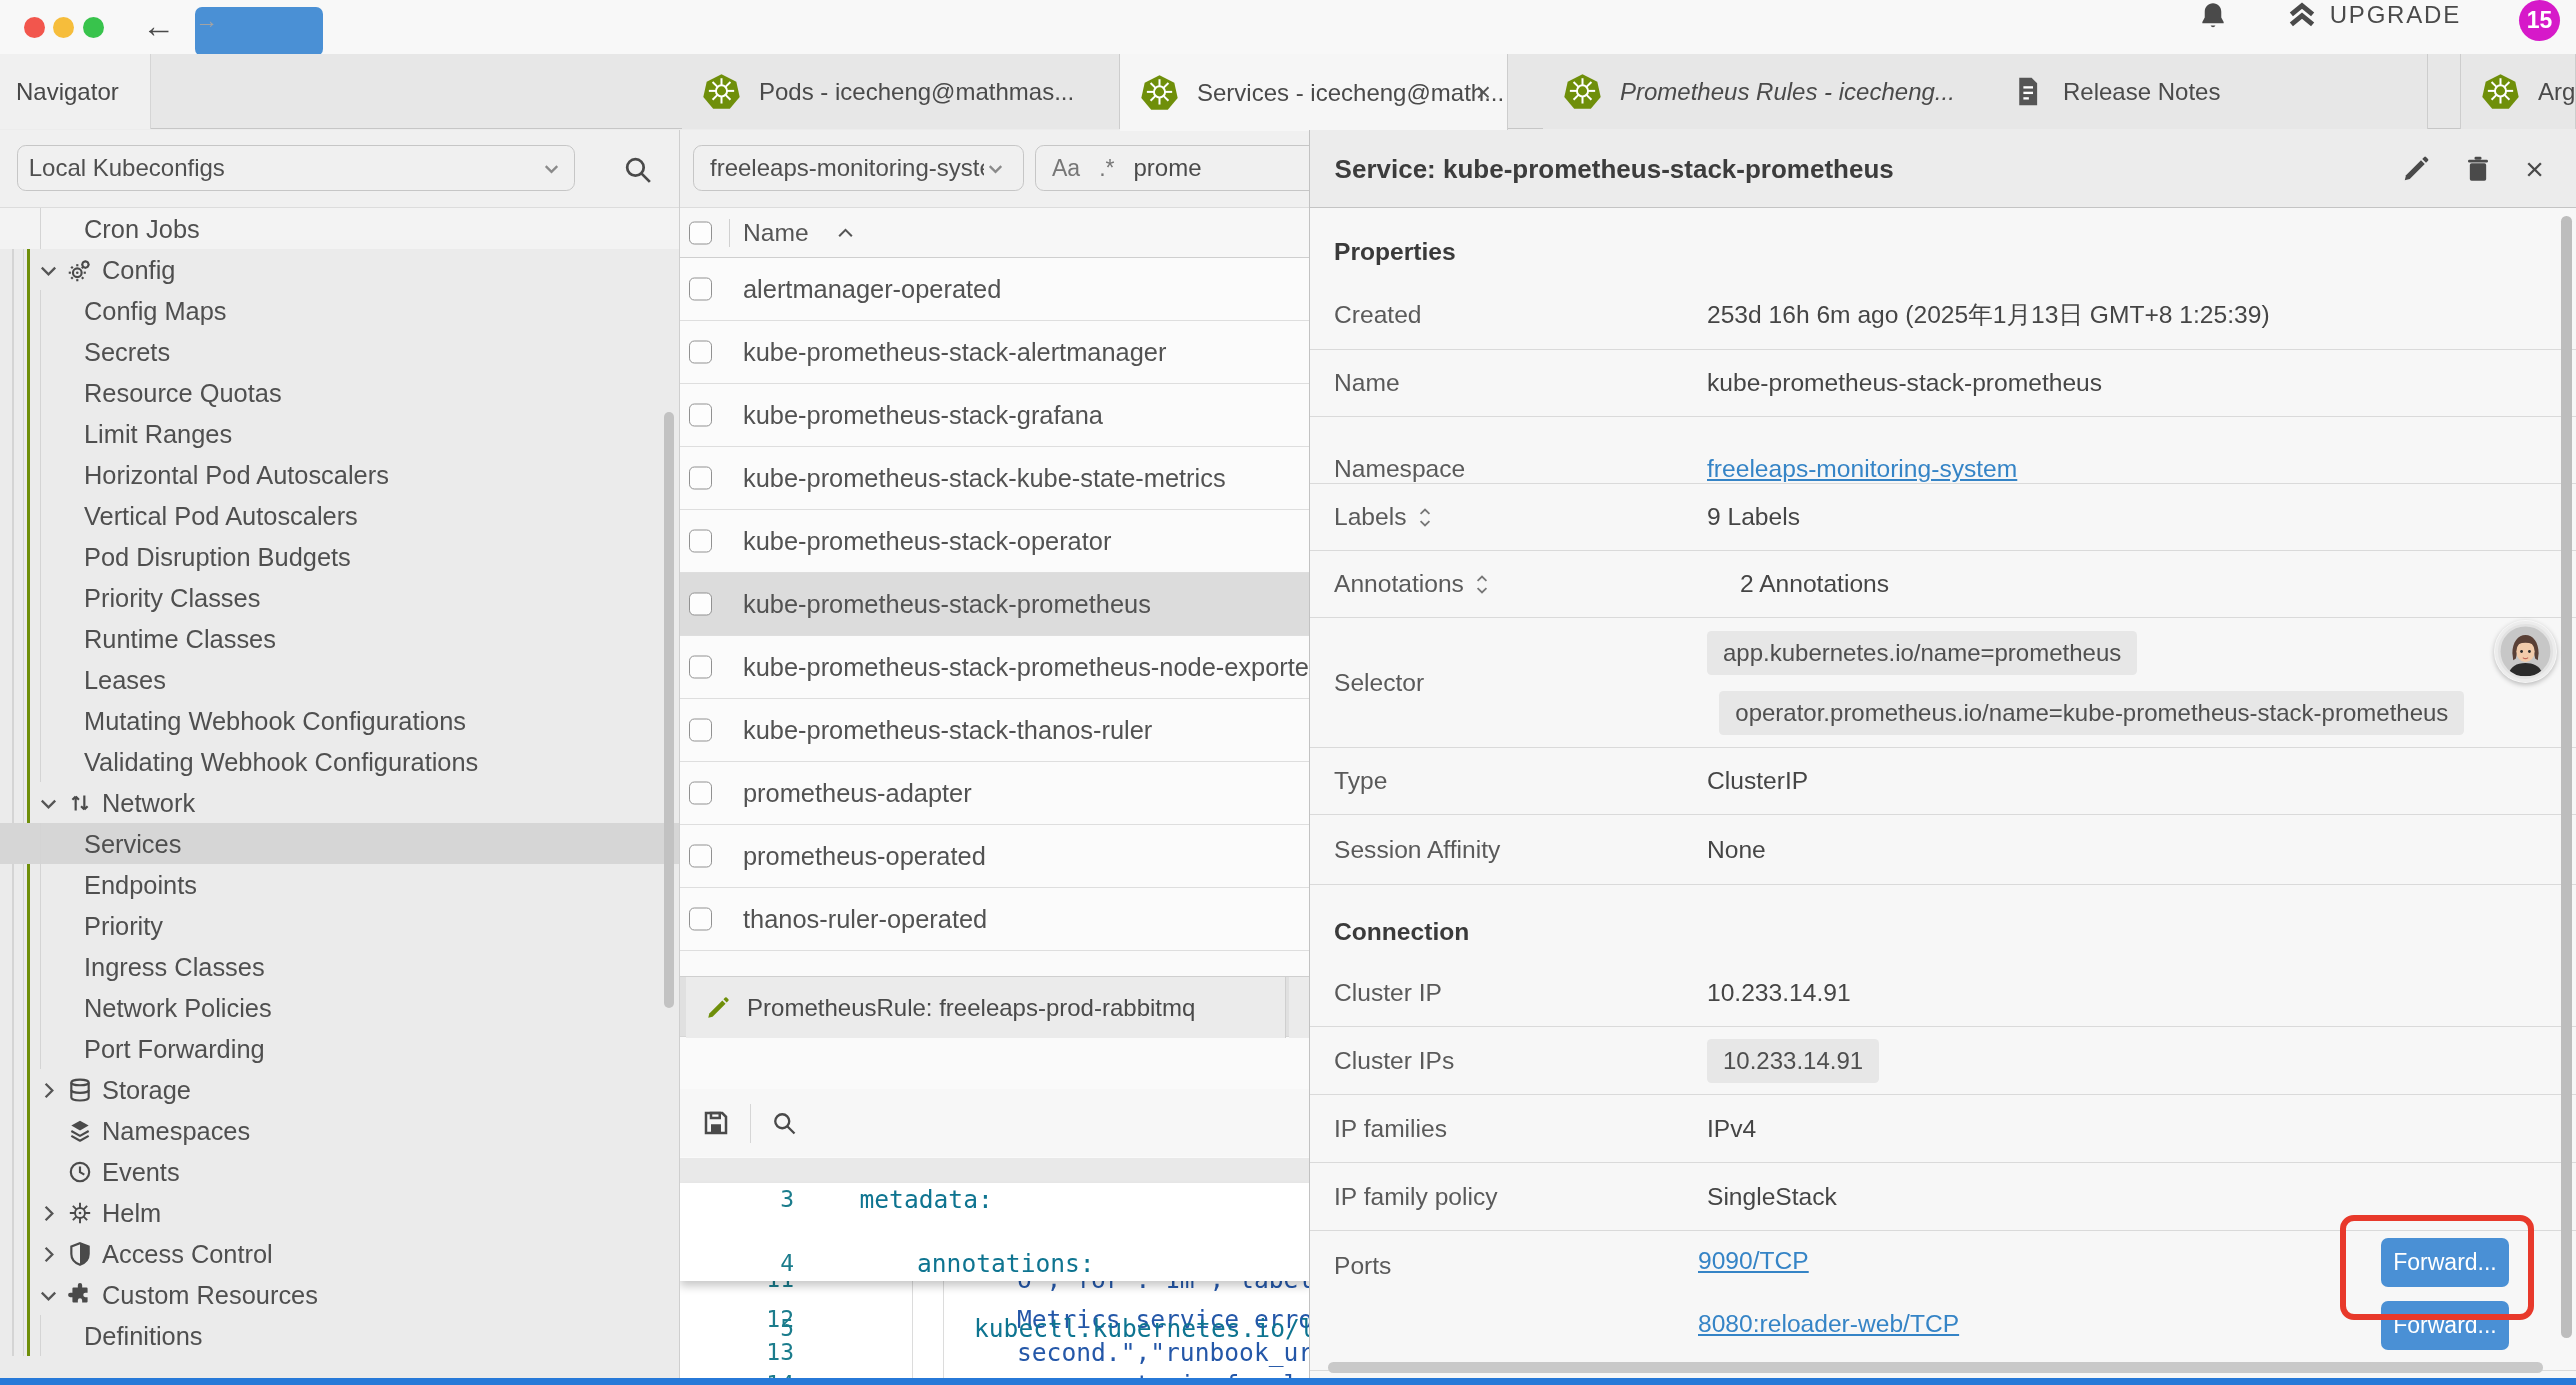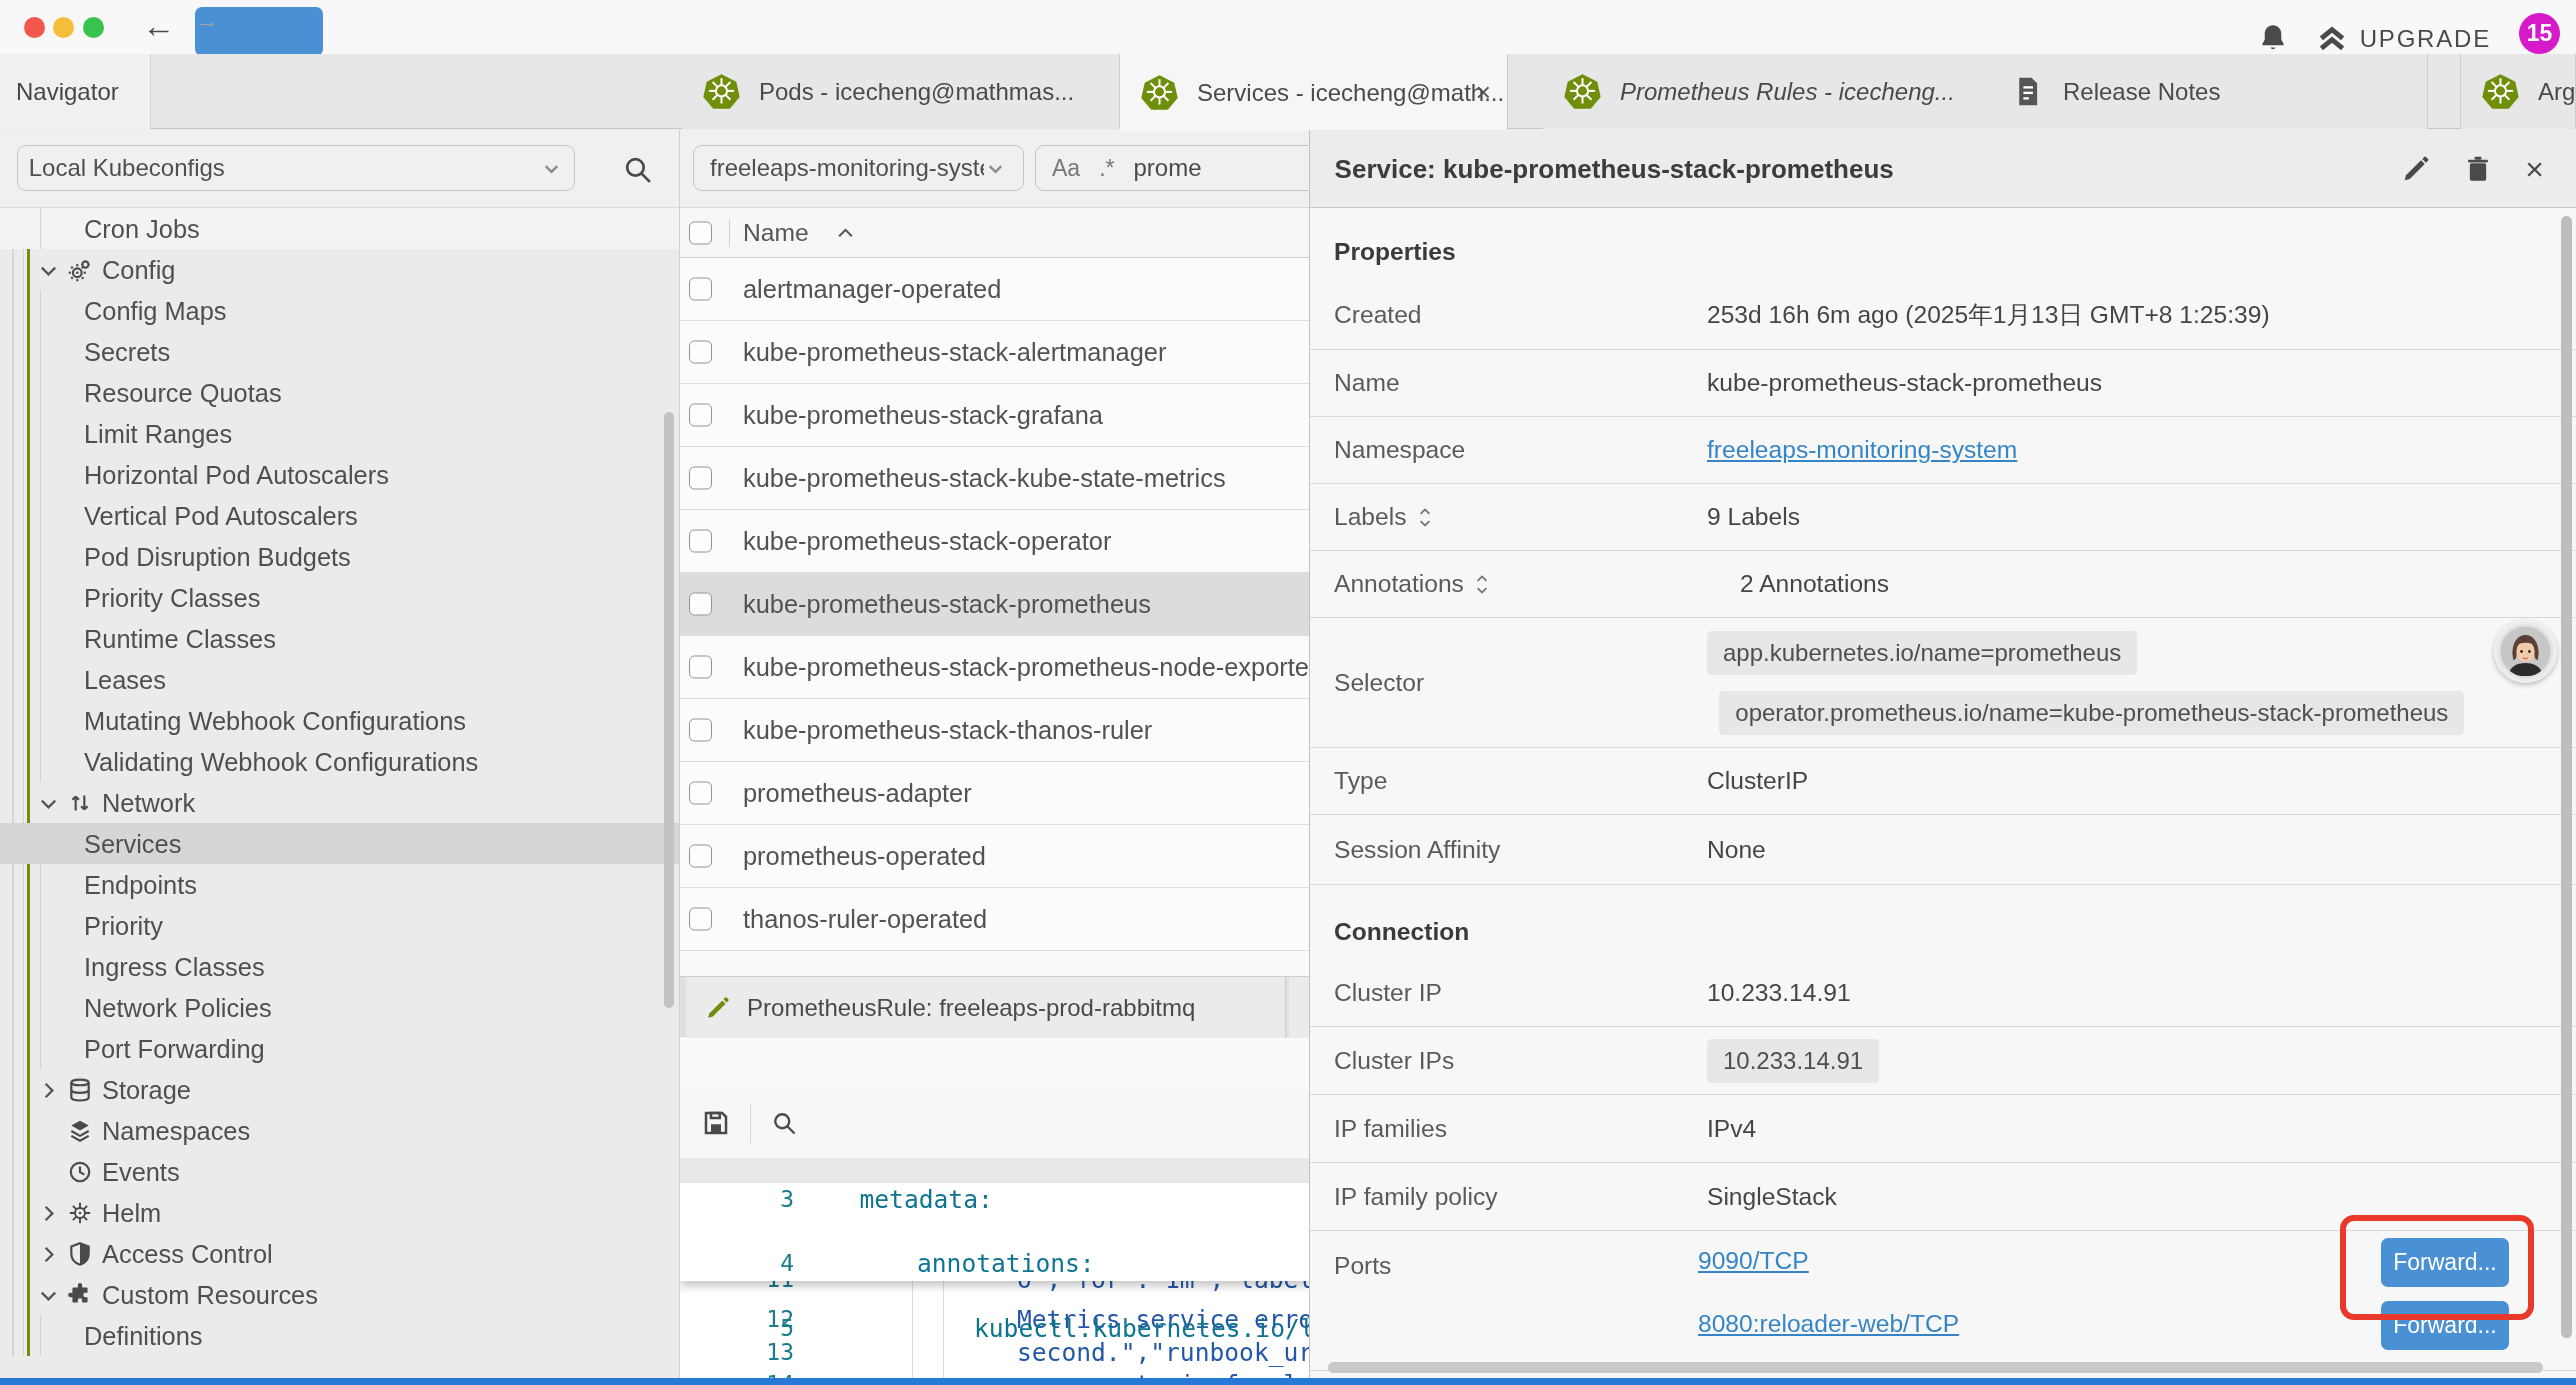--- a/index.html
+++ b/index.html
@@ -7,21 +7,21 @@
        font-family:"Liberation Sans",sans-serif;color:#4a4a4a;}
   svg{display:block}
   .icon{display:inline-flex;align-items:center;justify-content:center}
 
   
   .titlebar{position:absolute;left:0;top:0;width:100%;height:54px;background:#f8f8f8;}
   .tl{position:absolute;top:16.7px;width:21px;height:21px;border-radius:50%;}
   .tl.r{left:24px;background:#f2564d}.tl.y{left:53px;background:#f6bd3b}.tl.g{left:83px;background:#38c34c}
   .navarrow{position:absolute;top:7px;font-size:33px;color:#4a4a4a}
   .navarrow.fwd{color:#a3a3a3}
-  .tb-right{position:absolute;right:16px;top:0;height:54px;display:flex;align-items:flex-end;gap:28px}
+  .tb-right{position:absolute;right:16px;top:0;height:54px;display:flex;align-items:flex-start;gap:58px}
   .upg{display:flex;align-items:center;gap:12.3px;font-size:24px;letter-spacing:1.8px;color:#4a4a4a}
   .badge{width:41px;height:41px;border-radius:50%;background:var(--badge,#d619c9);color:#fff;
          font-size:23px;font-weight:bold;display:flex;align-items:center;justify-content:center}
 
   
   .tabbar{position:absolute;left:0;top:54px;width:100%;height:75px;background:#e7e7e7;
           border-bottom:1.8px solid #c6c6c6;box-sizing:border-box;}
   .navtab{position:absolute;left:0;top:0;width:151px;height:75px;background:#f0f0f0;z-index:2;
           display:flex;align-items:center;padding-left:16px;box-sizing:border-box;font-size:24px;color:#474747;
           border-right:0.9px solid #d5d5d5}
@@ -663,21 +663,21 @@
             <span>Created</span>
           </span>
           <span class="pvalue">253d 16h 6m ago (2025年1月13日 GMT+8 1:25:39)</span>
         </div>
         <div class="prow" style="height: 67px;">
           <span class="plabel">
             <span>Name</span>
           </span>
           <span class="pvalue">kube-prometheus-stack-prometheus</span>
         </div>
-        <div class="prow" style="height: 67px;">
+        <div class="prow" style="height: 67px; align-items: flex-end;">
           <span class="plabel">
             <span>Namespace</span>
           </span>
           <a class="pvalue link">freeleaps-monitoring-system</a>
         </div>
         <div class="prow" style="height: 67px;">
           <span class="plabel">
             <span>Labels</span>
             <span class="icon" style="">
               <svg width="16" height="23" viewBox="0 0 16 26" fill="none" stroke="#777" stroke-width="2">

